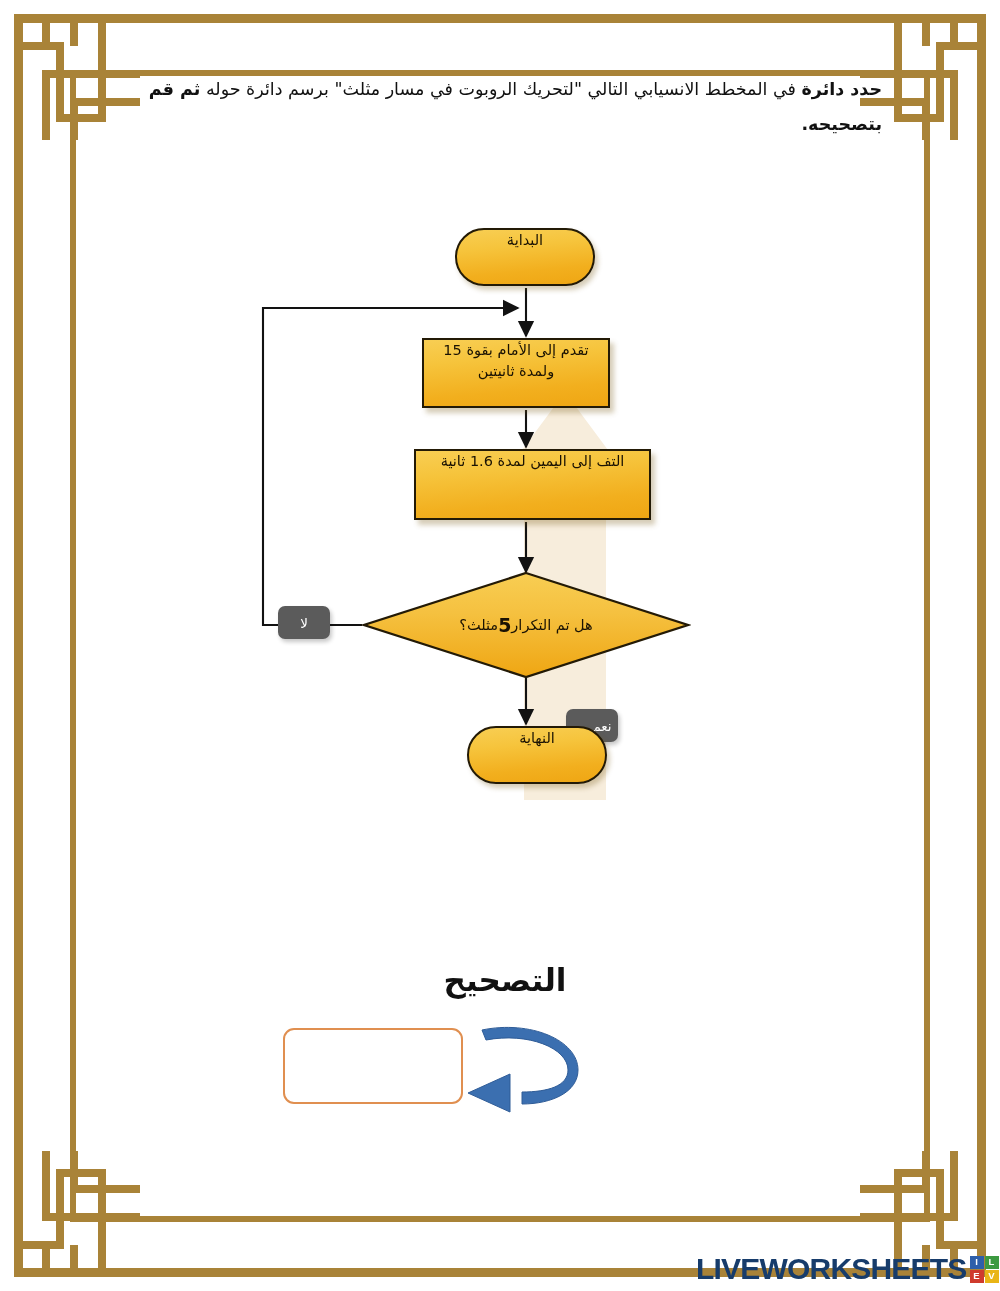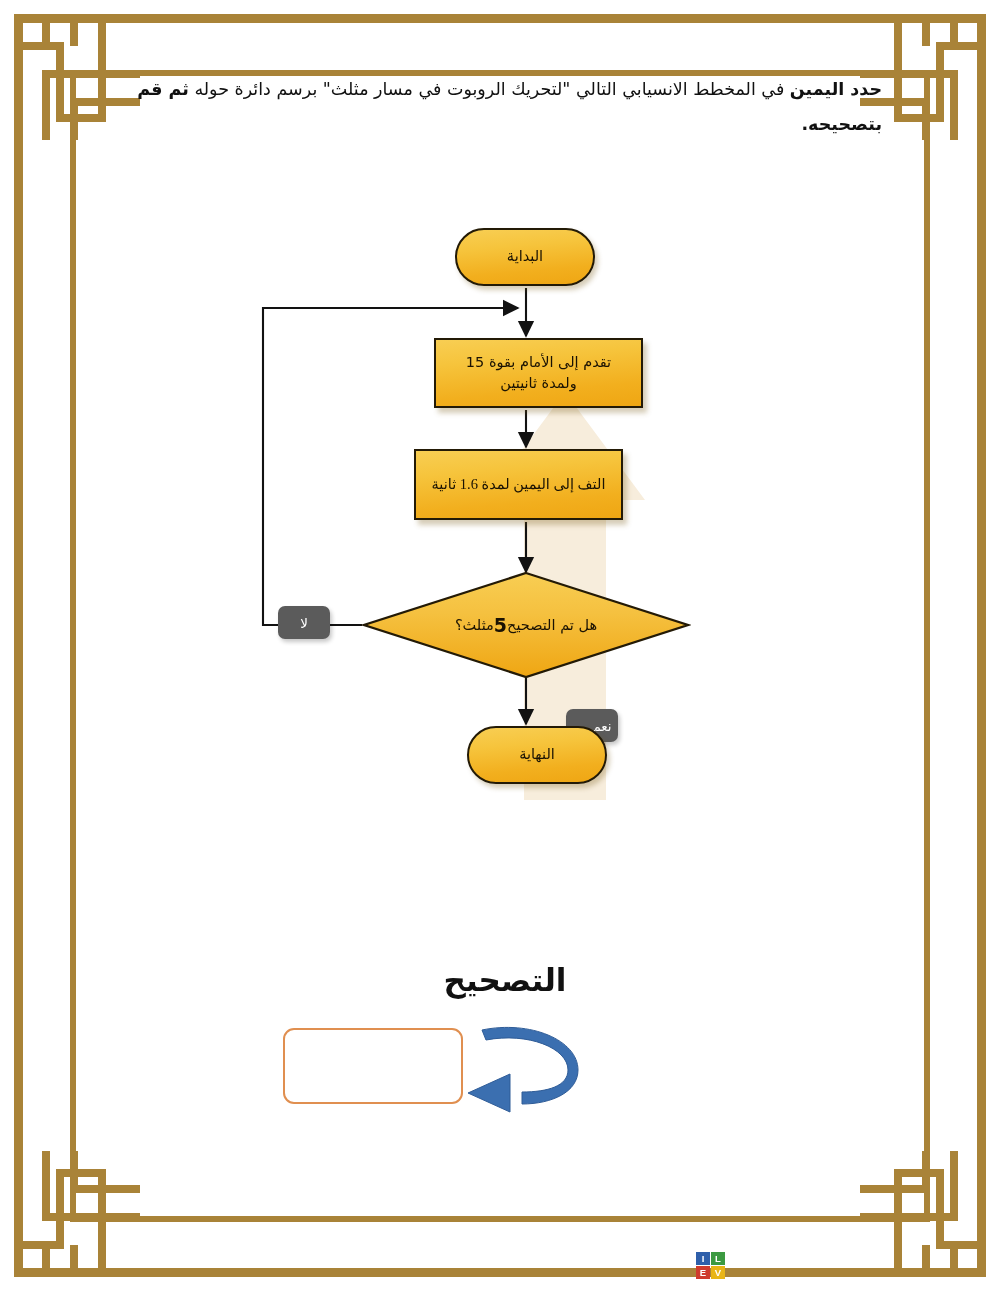--- a/index.html
+++ b/index.html
@@ -36,21 +36,21 @@
     font-family:"DejaVu Sans","Liberation Sans",sans-serif;
   }
   .instruction b{font-weight:bold;}
 
   
   .flow{position:absolute;left:0;top:0;width:1000px;height:1291px;pointer-events:none;}
   .flow-layer{position:absolute;left:0;top:0;}
 
   .node{
     position:absolute;box-sizing:border-box;
-    display:flex;align-items:center;justify-content:center;
+    display:flex;align-items:flex-start;justify-content:center;
     text-align:center;direction:rtl;
     color:#1a1203;font-size:14.5px;line-height:1.45;
     font-family:"DejaVu Sans","Liberation Sans",sans-serif;
   }
   .node-term{
     border-radius:40px;border:2px solid #231a06;
     background:linear-gradient(175deg,#F8CE53 0%,#F6C43C 32%,#F2AF1E 72%,#EFA613 100%);
     box-shadow:3px 4px 5px rgba(120,90,20,.30);
   }
   .node-proc{
@@ -175,21 +175,21 @@
       <path d="M18 18 L140 18"></path>
       <path d="M18 18 L18 140"></path>
       <path d="M46 46 L46 18"></path>
       <path d="M74 46 L74 18"></path>
       <path d="M102 74 L102 18"></path>
     </g>
   </svg>
 </div>
 
 <div class="instruction">
-  <b>حدد اليمين</b><span> في المخطط الانسيابي التالي "لتحريك الروبوت في مسار مثلث" برسم دائرة حوله </span><b>ثم قم بتصحيحه.</b>
+  <b>حدد دائرة</b><span> في المخطط الانسيابي التالي "لتحريك الروبوت في مسار مثلث" برسم دائرة حوله </span><b>ثم قم بتصحيحه.</b>
 </div>
 
 <div class="flow">
 
   <svg class="flow-layer" width="1000" height="1291">
     <path d="M565 392 L645 500 L606 500 L606 800 L524 800 L524 500 L485 500 Z" fill="#F7EDDC"></path>
   </svg>
 
   <svg class="flow-layer" width="1000" height="1291">
     <defs>
@@ -208,41 +208,41 @@
       <line x1="526" y1="678" x2="526" y2="724" marker-end="url(#ah)"></line>
 
       <path d="M362 625 L263 625 L263 308 L518 308" marker-end="url(#ah)"></path>
     </g>
   </svg>
 
   <div class="node node-term" style="left:455px;top:228px;width:140px;height:58px;">
     <span>البداية</span>
   </div>
 
-  <div class="node node-proc" style="left:434px;top:338px;width:209px;height:70px;padding:0 12px;">
+  <div class="node node-proc" style="left:422px;top:338px;width:188px;height:70px;padding:0 12px;">
     <span>تقدم إلى الأمام بقوة 15 ولمدة ثانيتين</span>
   </div>
 
-  <div class="node node-proc" style="left:414px;top:449px;width:209px;height:71px;padding:0 0;font-family:Liberation Serif, serif;">
+  <div class="node node-proc" style="left:414px;top:449px;width:237px;height:71px;padding:0 0;">
     <span>التف إلى اليمين لمدة 1.6 ثانية</span>
   </div>
 
   <div class="node-dec" style="left:361px;top:570px;">
     <svg class="dec-shape" viewBox="0 0 330 110">
       <defs>
         <linearGradient id="decg" x1="0" y1="0" x2="0" y2="1">
           <stop offset="0%" stop-color="#F8CE53"></stop>
           <stop offset="38%" stop-color="#F5C140"></stop>
           <stop offset="100%" stop-color="#EFA613"></stop>
         </linearGradient>
       </defs>
       <polygon points="165,3 327,55 165,107 3,55" fill="url(#decg)" stroke="#231A06" stroke-width="2.2"></polygon>
     </svg>
     <div class="dec-label">
-      <span>هل تم التصحيح </span>
+      <span>هل تم التكرار </span>
         <span class="big">5</span>
         <span> مثلث؟</span>
     </div>
   </div>
 
   <div class="badge" style="left:278px;top:578px;width:52px;height:33px;">
     <span>لا</span>
   </div>
 
   <div class="badge" style="left:566px;top:681px;width:52px;height:33px;padding-left:20px;">
@@ -266,13 +266,14 @@
 
 <input class="answer-box" type="text" value="" style="">
 
 <div class="lw-logo">
   <div class="lw-tiles">
     <div class="lw-tile lw-l">L</div>
     <div class="lw-tile lw-i">I</div>
     <div class="lw-tile lw-v">V</div>
     <div class="lw-tile lw-e">E</div>
   </div>
+  <div class="lw-word">LIVEWORKSHEETS</div>
 </div>
 
 </body></html>

